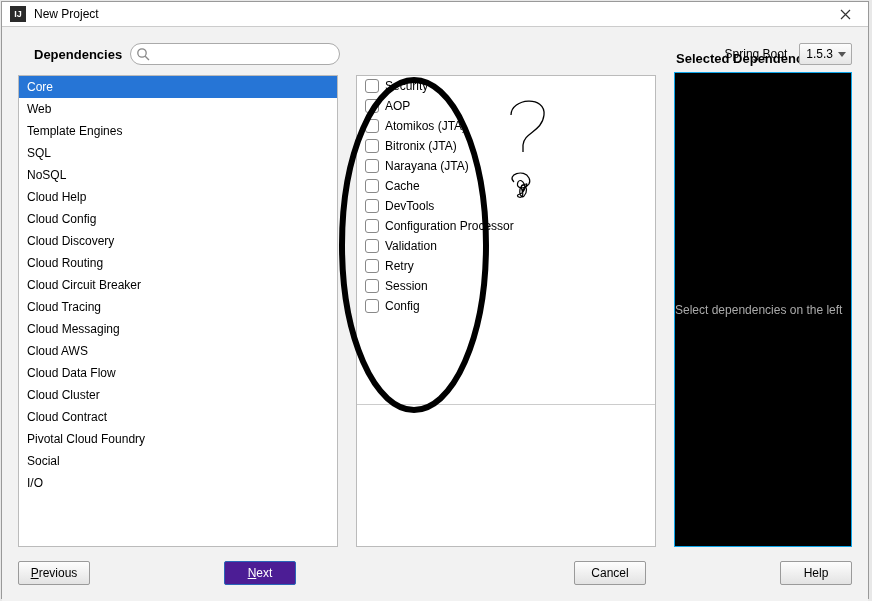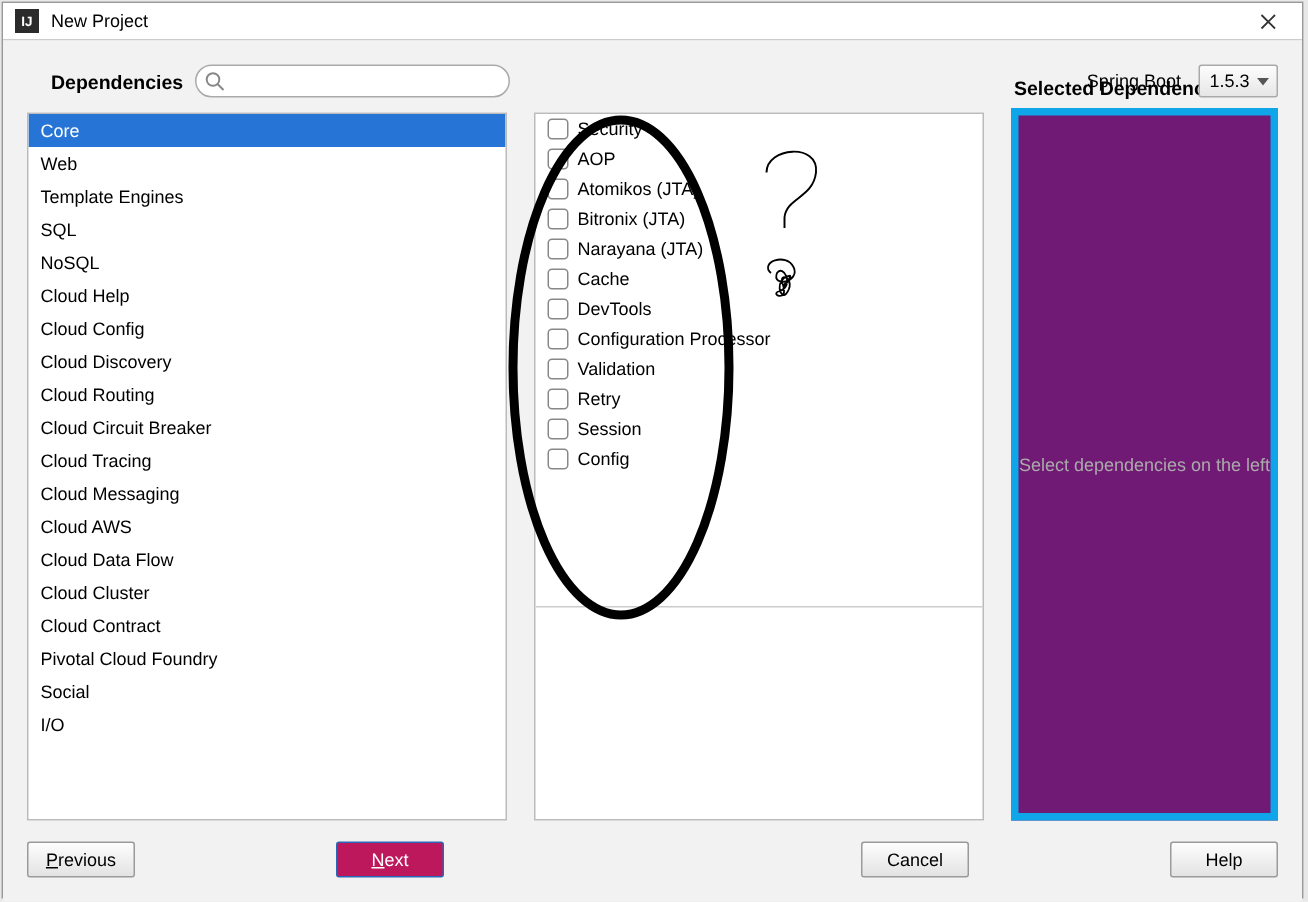--- a/index.html
+++ b/index.html
@@ -159,25 +159,24 @@
       flex-direction: column;
       margin-top: -30px;
     }
     .sel-label {
       font-weight: bold;
       font-size: 13px;
       padding: 6px 2px;
     }
     .right-panel {
       flex: 1;
-      background: #701a75;
-      border: 5px solid #0ea5e9;
-      display: flex;
-      align-items: center;
-      justify-content: center;
+      background: #000000;
+      border: 1px solid #0ea5e9;
+      display: flex;
+      align-items: center;
     }
     .placeholder {
       color: #aaa;
       font-size: 12px;
       text-align: center;
     }
     .footer {
       margin-top: auto;
       padding-top: 14px;
       display: flex;
@@ -188,21 +187,21 @@
       min-width: 72px;
       height: 24px;
       border: 1px solid #9a9a9a;
       background: linear-gradient(#fdfdfd,#e3e3e3);
       border-radius: 2px;
       font-size: 12px;
       cursor: pointer;
       padding: 0 10px;
     }
     .btn.primary {
-      background: #be185d;
+      background: #4c1d95;
       border-color: #2a66b8;
       color: #fff;
     }
     .btn .ul { text-decoration: underline; }
     .btn-gap { width: 10px; }
     .annotation {
       position: absolute;
       pointer-events: none;
       z-index: 10;
     }

